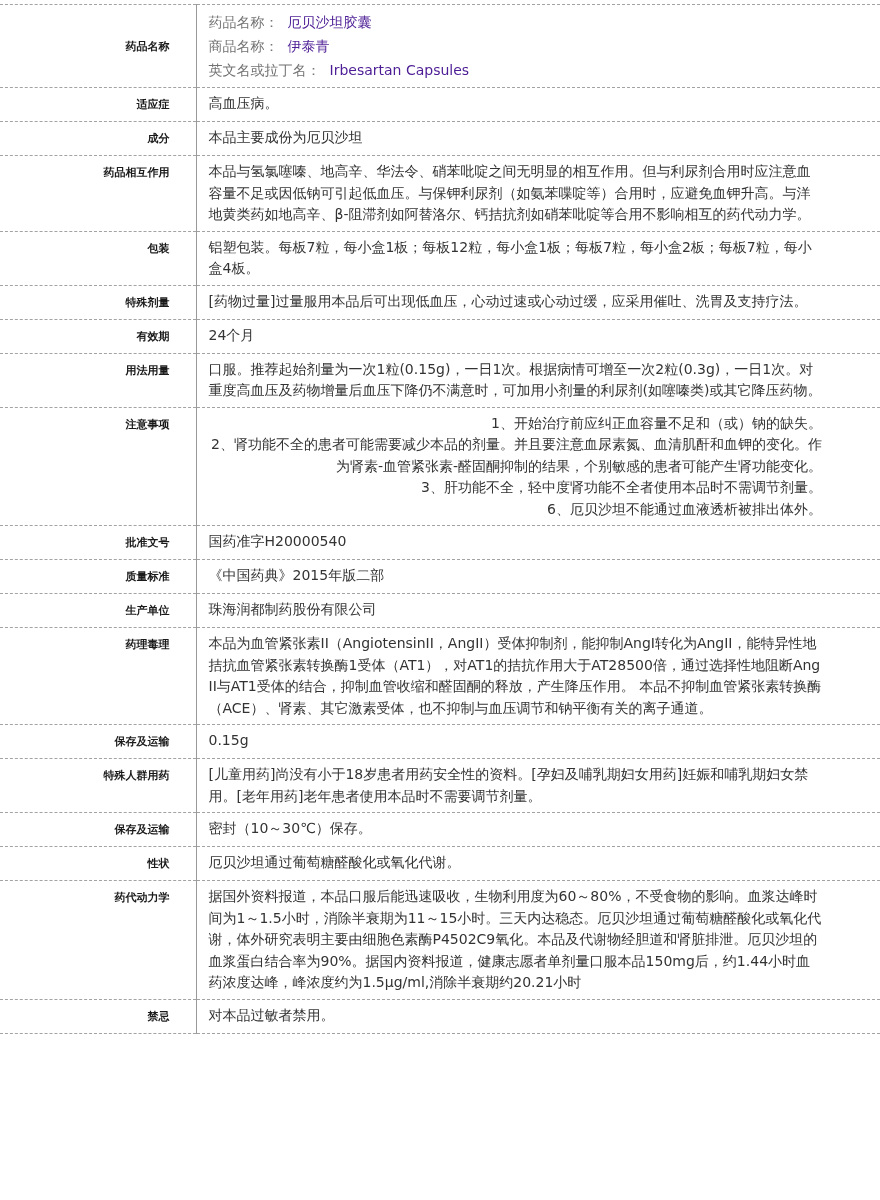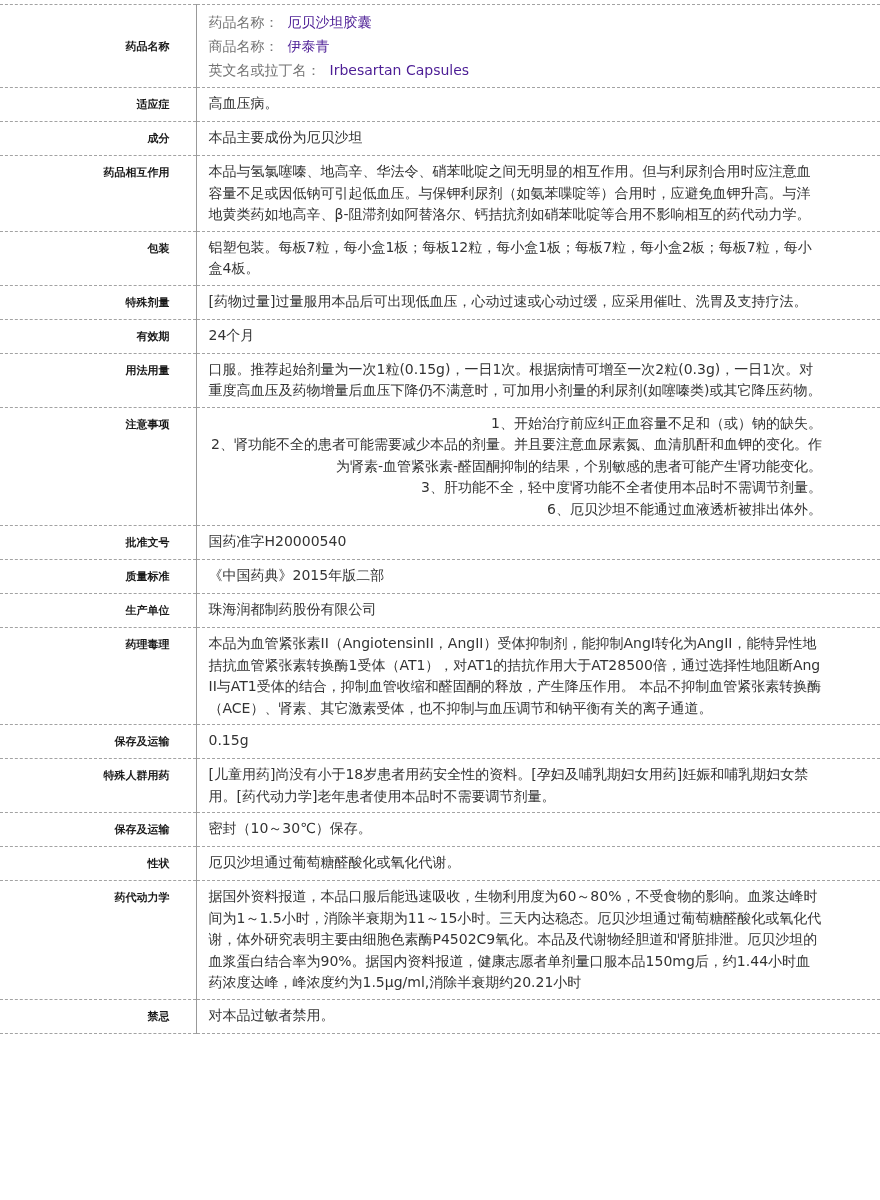--- a/index.html
+++ b/index.html
@@ -141,21 +141,21 @@
         <td class="val">本品为血管紧张素II（AngiotensinII，AngII）受体抑制剂，能抑制AngI转化为AngII，能特异性地拮抗血管紧张素转换酶1受体（AT1），对AT1的拮抗作用大于AT28500倍，通过选择性地阻断AngII与AT1受体的结合，抑制血管收缩和醛固酮的释放，产生降压作用。 本品不抑制血管紧张素转换酶（ACE）、肾素、其它激素受体，也不抑制与血压调节和钠平衡有关的离子通道。</td>
       </tr>
 
       <tr class="row">
         <th class="lbl">保存及运输</th>
         <td class="val">0.15g</td>
       </tr>
 
       <tr class="row">
         <th class="lbl">特殊人群用药</th>
-        <td class="val">[儿童用药]尚没有小于18岁患者用药安全性的资料。[孕妇及哺乳期妇女用药]妊娠和哺乳期妇女禁用。[药代动力学]老年患者使用本品时不需要调节剂量。</td>
+        <td class="val">[儿童用药]尚没有小于18岁患者用药安全性的资料。[孕妇及哺乳期妇女用药]妊娠和哺乳期妇女禁用。[老年用药]老年患者使用本品时不需要调节剂量。</td>
       </tr>
 
       <tr class="row">
         <th class="lbl">保存及运输</th>
         <td class="val">密封（10～30℃）保存。</td>
       </tr>
 
       <tr class="row">
         <th class="lbl">性状</th>
         <td class="val">厄贝沙坦通过葡萄糖醛酸化或氧化代谢。</td>

